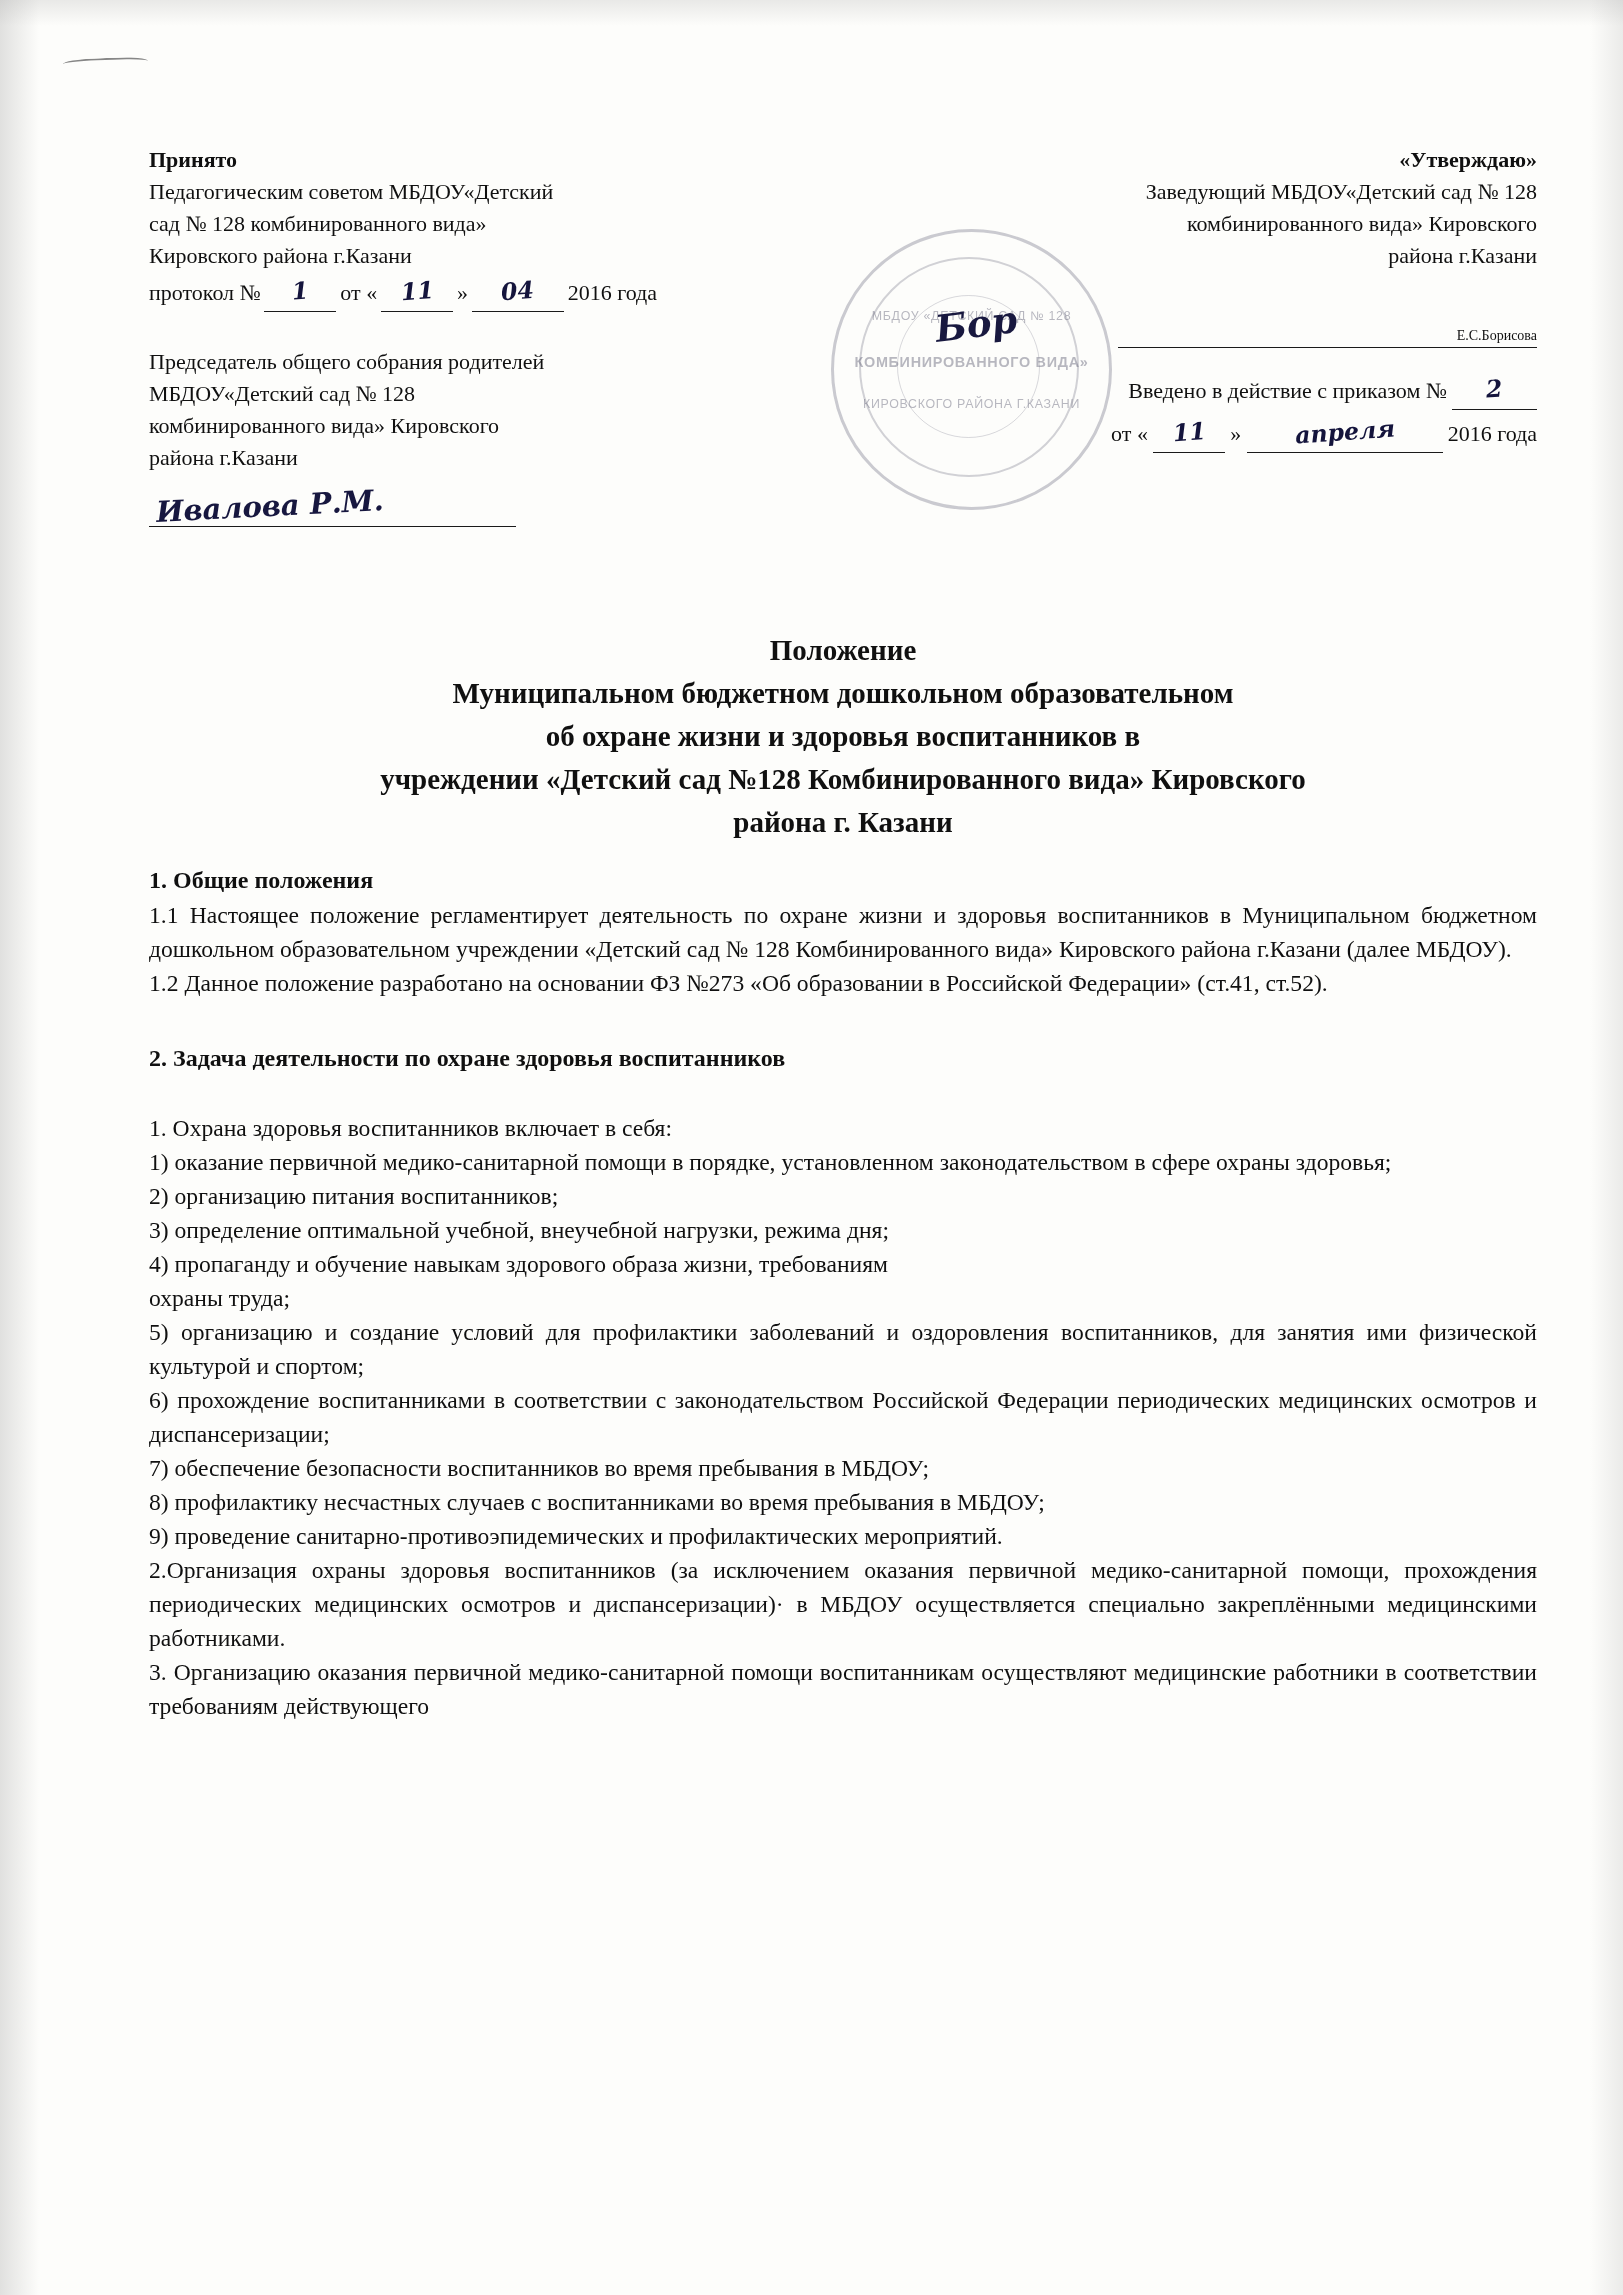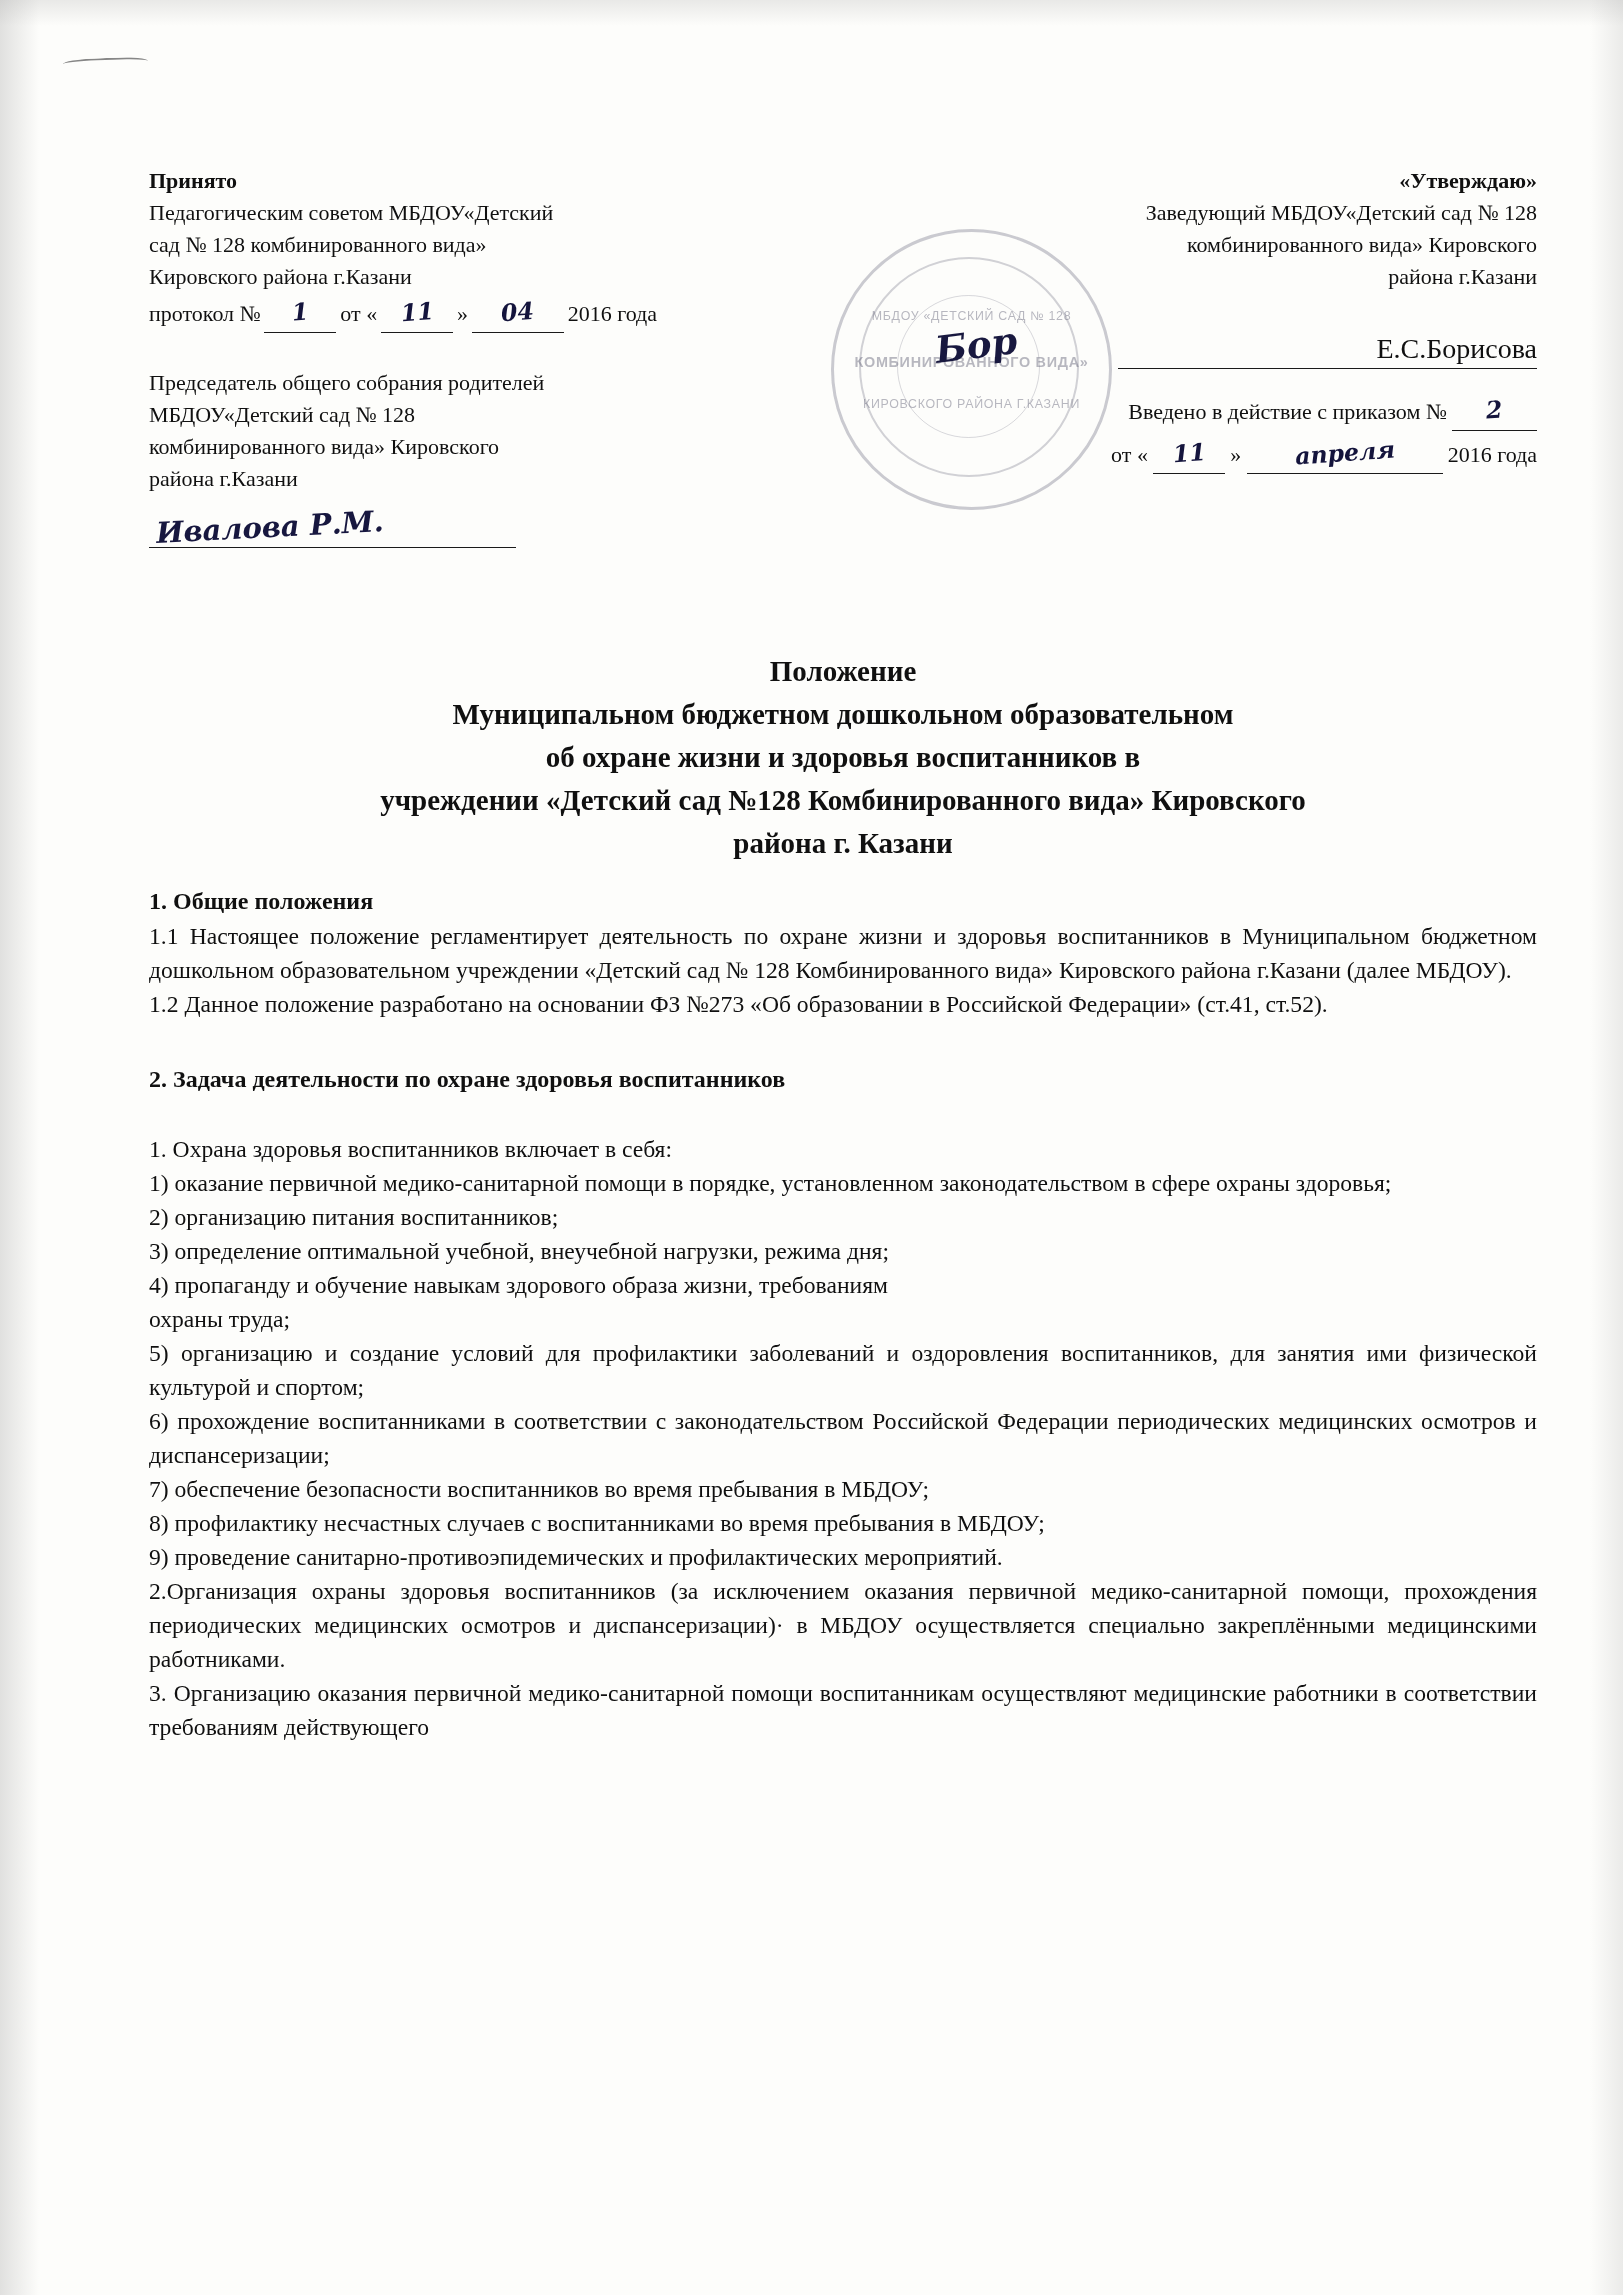--- a/index.html
+++ b/index.html
@@ -48,21 +48,21 @@
     height: 9.2px;
     border-top: 2px solid #5f5f5f;
     border-radius: 40%;
     transform: rotate(-2.2deg);
     opacity: 0.75;
   }
 
   .content {
     position: absolute;
     left: 149px;
-    top: 165px;
+    top: 144px;
     width: 1388px;
   }
 
   
   .header {
     display: flex;
     justify-content: space-between;
     align-items: flex-start;
     position: relative;
   }
@@ -134,21 +134,21 @@
     position: absolute;
     right: 0;
     bottom: 22px;
     width: 419px;
     border-bottom: 1.3px solid #1a1a1a;
   }
   .right-sig-name {
     position: absolute;
     right: 0;
     bottom: 26px;
-    font-size: 28px;
+    font-size: 14px;
   }
   .right-sig-script {
     position: absolute;
     left: 79px;
     bottom: 23.6px;
     font-family: "DejaVu Serif", serif;
     font-style: italic;
     font-weight: bold;
     font-size: 37px;
     color: #18183f;

